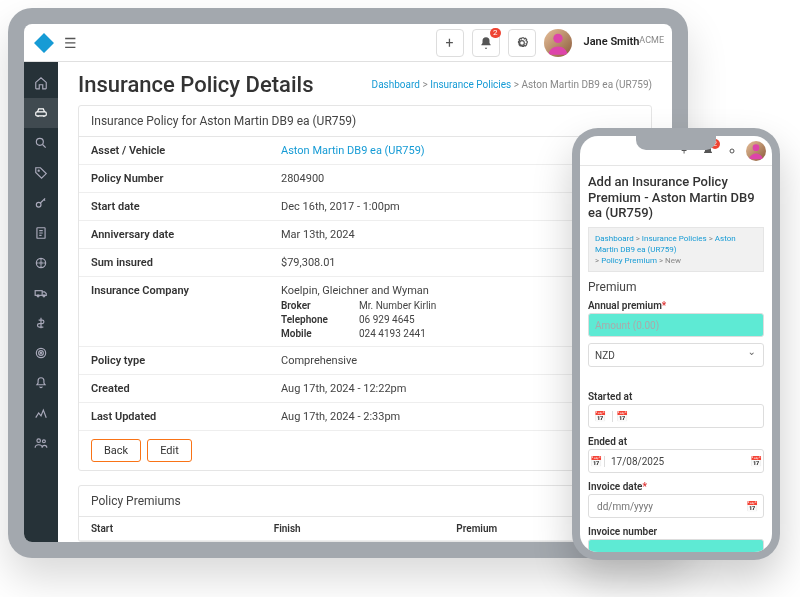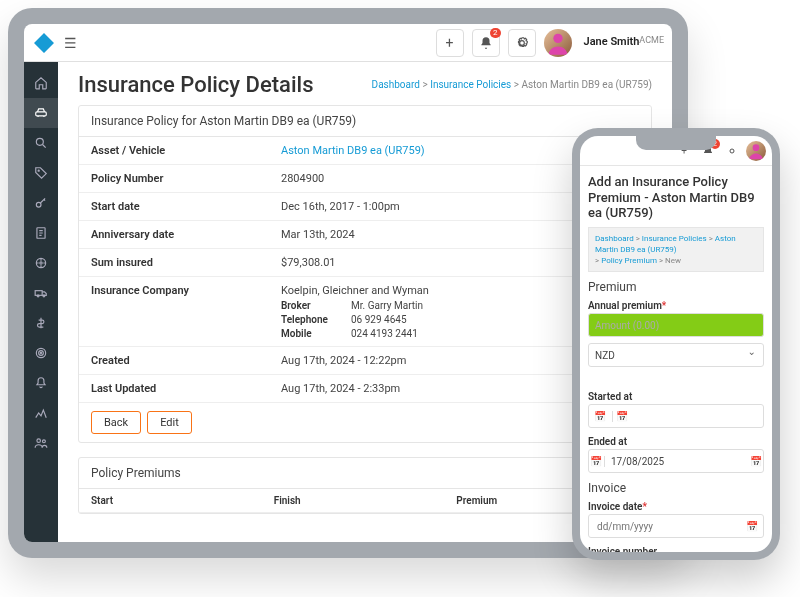--- a/index.html
+++ b/index.html
@@ -36,21 +36,21 @@
 .breadcrumb a { color: #169bd5; text-decoration: none; }
 .breadcrumb span { color: #888; }
 .card { border: 1px solid #e5e5e5; border-radius: 3px; margin-bottom: 14px; }
 .card-header { padding: 8px 12px; font-size: 12px; color: #444; border-bottom: 1px solid #e5e5e5; }
 .detail-row { display: flex; border-bottom: 1px solid #eee; padding: 7px 12px; font-size: 11px; }
 .detail-row:last-child { border-bottom: none; }
 .detail-label { width: 190px; font-weight: 600; color: #333; }
 .detail-value { flex: 1; color: #444; }
 .detail-value a { color: #169bd5; text-decoration: none; }
 .subrow { display: flex; font-size: 10px; margin-top: 3px; }
-.subrow-label { width: 70px; font-weight: 600; color: #333; }
+.subrow-label { width: 78px; font-weight: 600; color: #333; }
 .subrow-value { color: #444; }
 .btnrow { padding: 8px 12px; display: flex; gap: 6px; }
 .btn { border: 1px solid #f97316; background: #fff; padding: 4px 12px; font-size: 11px; border-radius: 3px; cursor: pointer; color: #333; }
 
 
 .ptable-head { display: flex; padding: 6px 12px; border-bottom: 1px solid #eee; font-size: 10px; font-weight: 600; color: #333; }
 .pcol { flex: 1; }
 
 
 .phone-frame { position: absolute; right: 20px; top: 128px; width: 208px; height: 432px; background: #a3a8ae; border-radius: 26px; padding: 8px; box-shadow: 0 20px 40px rgba(0,0,0,0.2); }
@@ -58,21 +58,21 @@
 .notch { position: absolute; top: 0; left: 50%; transform: translateX(-50%); width: 80px; height: 14px; background: #a3a8ae; border-radius: 0 0 10px 10px; z-index: 10; }
 .phone-topbar { height: 30px; border-bottom: 1px solid #e5e5e5; display: flex; align-items: center; justify-content: flex-end; padding: 0 6px; gap: 4px; }
 .phone-topbar .icon-btn { width: 20px; height: 20px; font-size: 10px; border: none; }
 .phone-content { padding: 8px; font-size: 11px; overflow-y: auto; height: calc(100% - 30px); }
 .phone-title { font-size: 13px; font-weight: 500; color: #333; line-height: 1.2; margin-bottom: 6px; }
 .phone-bc { background: #f1f1f1; border: 1px solid #e5e5e5; padding: 5px 6px; font-size: 8px; color: #888; margin-bottom: 8px; line-height: 1.4; }
 .phone-bc a { color: #169bd5; text-decoration: none; }
 .psection-title { font-size: 12px; color: #444; margin: 8px 0 6px; }
 .pfield-label { font-size: 10px; font-weight: 600; color: #333; margin-bottom: 2px; }
 .req { color: #d33; }
-.pinput { width: 100%; border: 1px solid #ddd; border-radius: 3px; padding: 4px 6px; font-size: 10px; color: #444; background: #84cc16; height: 24px; margin-bottom: 6px; }
+.pinput { width: 100%; border: 1px solid #ddd; border-radius: 3px; padding: 4px 6px; font-size: 10px; color: #444; background: #5eead4; height: 24px; margin-bottom: 6px; }
 .pinput::placeholder { color: #aaa; }
 .pselect { width: 100%; border: 1px solid #ddd; border-radius: 3px; padding: 4px 6px; font-size: 10px; color: #444; background: #fff; height: 24px; margin-bottom: 24px; appearance: none; position: relative; }
 .select-wrap { position: relative; }
 .select-wrap::after { content: "⌄"; position: absolute; right: 8px; top: 3px; font-size: 10px; color: #666; pointer-events: none; }
 .date-wrap { display: flex; border: 1px solid #ddd; border-radius: 3px; height: 24px; margin-bottom: 8px; align-items: center; }
 .date-prefix { width: 24px; text-align: center; font-size: 10px; border-right: 1px solid #ddd; color: #666; }
 .date-input { flex: 1; border: none; padding: 0 6px; font-size: 10px; color: #444; background: transparent; height: 100%; }
 .date-suffix { width: 20px; text-align: center; font-size: 10px; color: #666; }
 </style>
 </head>
@@ -231,33 +231,37 @@
           <div class="detail-row">
             <div class="detail-label">Sum insured</div>
             <div class="detail-value">$79,308.01</div>
           </div>
           <div class="detail-row">
             <div class="detail-label">Insurance Company</div>
             <div class="detail-value">
               <div>Koelpin, Gleichner and Wyman</div>
               <div class="subrow">
                   <div class="subrow-label">Broker</div>
-                  <div class="subrow-value">Mr. Garry Martin</div>
+                  <div class="subrow-value">Mr. Number Kirlin</div>
                 </div>
               <div class="subrow">
                   <div class="subrow-label">Telephone</div>
                   <div class="subrow-value">06 929 4645</div>
                 </div>
               <div class="subrow">
                   <div class="subrow-label">Mobile</div>
                   <div class="subrow-value">024 4193 2441</div>
                 </div>
             </div>
           </div>
           <div class="detail-row">
+            <div class="detail-label">Policy type</div>
+            <div class="detail-value">Comprehensive</div>
+          </div>
+          <div class="detail-row">
             <div class="detail-label">Created</div>
             <div class="detail-value">Aug 17th, 2024 - 12:22pm</div>
           </div>
           <div class="detail-row">
             <div class="detail-label">Last Updated</div>
             <div class="detail-value">Aug 17th, 2024 - 2:33pm</div>
           </div>
           <div class="btnrow">
             <button class="btn">Back</button>
             <button class="btn">Edit</button>
@@ -326,21 +330,20 @@
         <div class="date-suffix">📅</div>
       </div>
 
       <div class="pfield-label">Ended at</div>
       <div class="date-wrap">
         <div class="date-prefix">📅</div>
         <input class="date-input" value="17/08/2025" style="">
         <div class="date-suffix">📅</div>
       </div>
 
-      <div class="psection-title">Invoice</div>
 
       <div class="pfield-label"><span>Invoice date</span><span class="req">*</span></div>
       <div class="date-wrap">
         <input class="date-input" style="padding-left: 8px;" placeholder="dd/mm/yyyy">
         <div class="date-suffix">📅</div>
       </div>
 
       <div class="pfield-label">Invoice number</div>
       <input class="pinput" style="">
 

